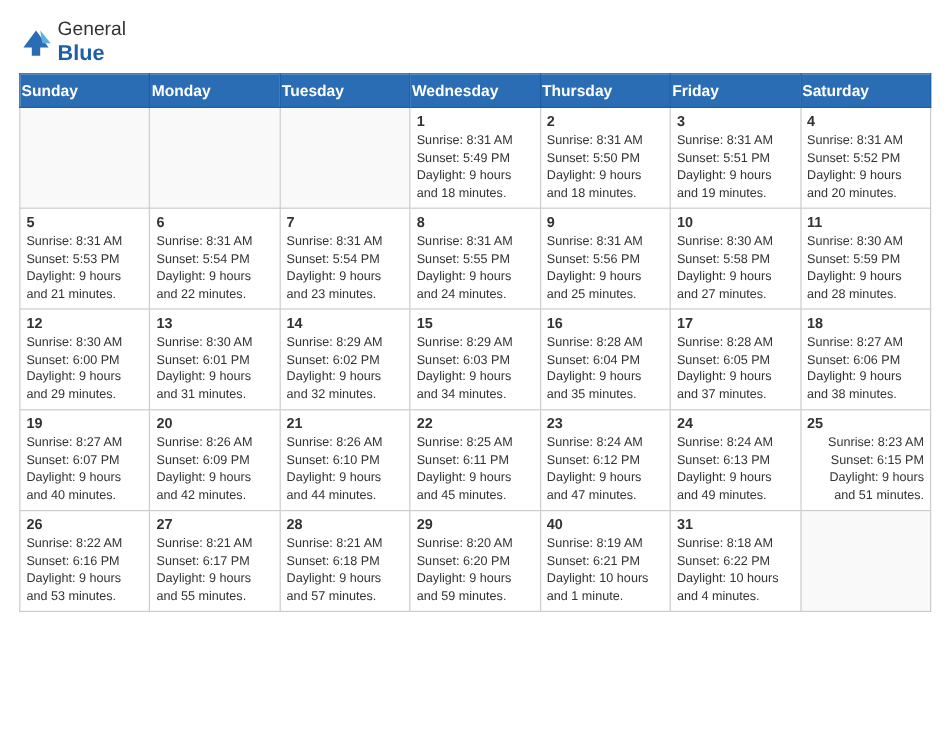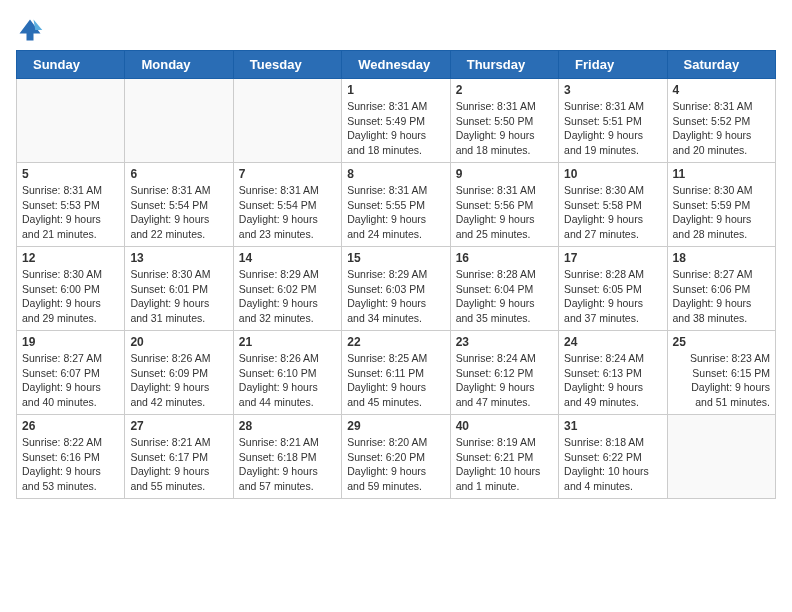--- a/index.html
+++ b/index.html
@@ -42,21 +42,21 @@
     }
     .calendar {
       width: 100%;
       border-collapse: collapse;
       border: 1px solid #ccc;
     }
     .calendar th {
       background-color: #2a6db5;
       color: #fff;
       font-size: 13px;
-      padding: 6px 16px;
+      padding: 6px 1px;
       text-align: left;
       border: 1px solid #1a5fa8;
     }
     .calendar td {
       vertical-align: top;
       padding: 4px 5px;
       border: 1px solid #ccc;
       font-size: 10.5px;
       color: #333;
       width: 108px;
@@ -81,20 +81,28 @@
   </style>
 </head>
 <body>
 
 <div class="header">
   <div class="logo">
     <svg class="logo-icon" viewBox="0 0 32 32">
       <polygon points="16,4 28,20 20,20 20,28 12,28 12,20 4,20" fill="#2a6db5"></polygon>
       <polygon points="20,4 30,16 22,16" fill="#5baee0"></polygon>
     </svg>
+    <div>
+      <div>
+        <span class="logo-general">General</span>
+      </div>
+      <div>
+        <span class="logo-blue" style="font-size:18px;font-weight:bold;">Blue</span>
+      </div>
+    </div>
   </div>
 </div>
 
 <table class="calendar">
   <thead>
     <tr>
     <th>Sunday</th>
         <th>Monday</th>
         <th>Tuesday</th>
         <th>Wednesday</th>

